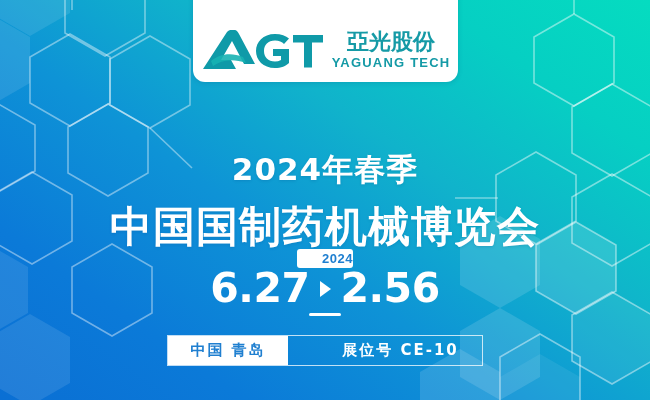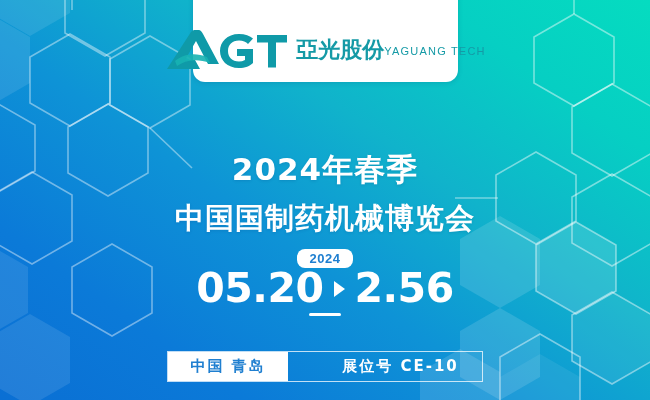--- a/index.html
+++ b/index.html
@@ -48,37 +48,37 @@
     box-sizing: border-box;
   }
   #logo-inner {
     display: flex;
     align-items: center;
     gap: 7px;
   }
   .logo-mark { display: block; }
   #logo-cn-wrap {
     display: flex;
-    flex-direction: row;
+    flex-direction: column;
     align-items: center;
     line-height: 1;
     justify-content: center;
   }
   #logo-cn {
     font-family: "DejaVu Sans", sans-serif;
     font-size: 22px;
     font-weight: 700;
     color: #159aa6;
     letter-spacing: 0px;
     white-space: nowrap;
   }
   #logo-en {
     font-family: "Liberation Sans", sans-serif;
-    font-size: 11px;
-    font-weight: 400;
+    font-size: 13px;
+    font-weight: 700;
     color: #159aa6;
     letter-spacing: 1.2px;
     margin-top: 3px;
     white-space: nowrap;
   }
 
   
   #headline {
     position: absolute;
     left: 0;
@@ -91,42 +91,42 @@
     font-family: "DejaVu Sans", sans-serif;
     font-size: 31px;
     font-weight: 700;
     color: #ffffff;
     letter-spacing: 1px;
     line-height: 1.25;
     text-shadow: 0 1px 3px rgba(0,50,110,.16);
   }
   #title-line2 {
     font-family: "DejaVu Sans", sans-serif;
-    font-size: 29px;
+    font-size: 42px;
     font-weight: 700;
     color: #ffffff;
     letter-spacing: 1px;
     line-height: 1.35;
     margin-top: 10px;
     text-shadow: 0 1px 3px rgba(0,50,110,.16);
   }
 
   
   #year-pill {
     position: absolute;
     left: 50%;
     transform: translateX(-50%);
     top: 249px;
     width: 56px;
     height: 19px;
-    border-radius: 8px;
-    background: #ffffff;
-    display: flex;
-    align-items: center;
-    justify-content: center;
+    border-radius: 3px;
+    background: #ffffff;
+    display: flex;
+    align-items: center;
+    justify-content: flex-end;
   }
   #year-text {
     font-family: "Liberation Sans", sans-serif;
     font-size: 13px;
     font-weight: 700;
     color: #1f7fd0;
     letter-spacing: .5px;
   }
 
   
@@ -164,21 +164,21 @@
     width: 32px;
     height: 3px;
     background: #ffffff;
     border-radius: 2px;
   }
 
   
   #footer-bar {
     position: absolute;
     left: 167px;
-    top: 351px;
+    top: 335px;
     width: 316px;
     height: 31px;
     border: 1px solid rgba(255,255,255,.75);
     box-sizing: border-box;
     display: flex;
     align-items: stretch;
   }
   #footer-city {
     width: 120px;
     background: #ffffff;
@@ -291,21 +291,21 @@
   <div id="headline">
     <div id="title-line1">2024年春季</div>
     <div id="title-line2">中国国制药机械博览会</div>
   </div>
 
   <div id="year-pill">
     <span id="year-text">2024</span>
   </div>
 
   <div id="date-row">
-    <span class="date-num">05.20</span>
+    <span class="date-num">6.27</span>
     <span id="date-arrow"></span>
     <span class="date-num">2.56</span>
   </div>
   <div id="date-underline"></div>
 
   <div id="footer-bar">
     <div id="footer-city">
       <span id="footer-city-text">中国 青岛</span>
     </div>
     <div id="footer-booth">

